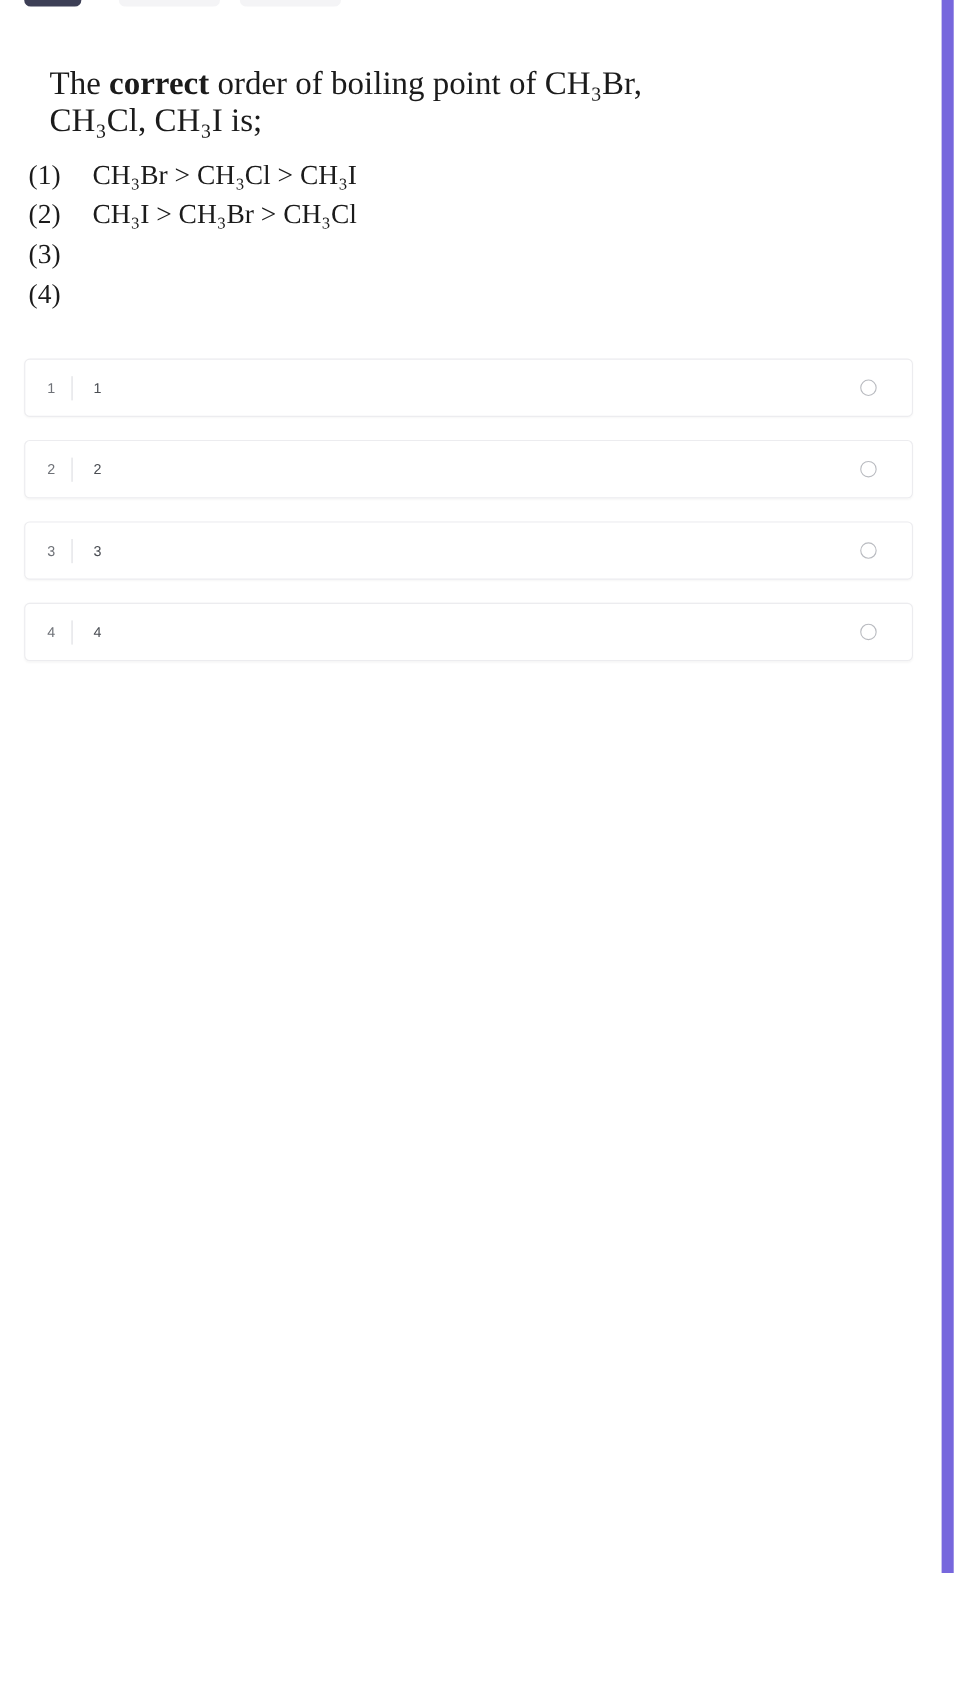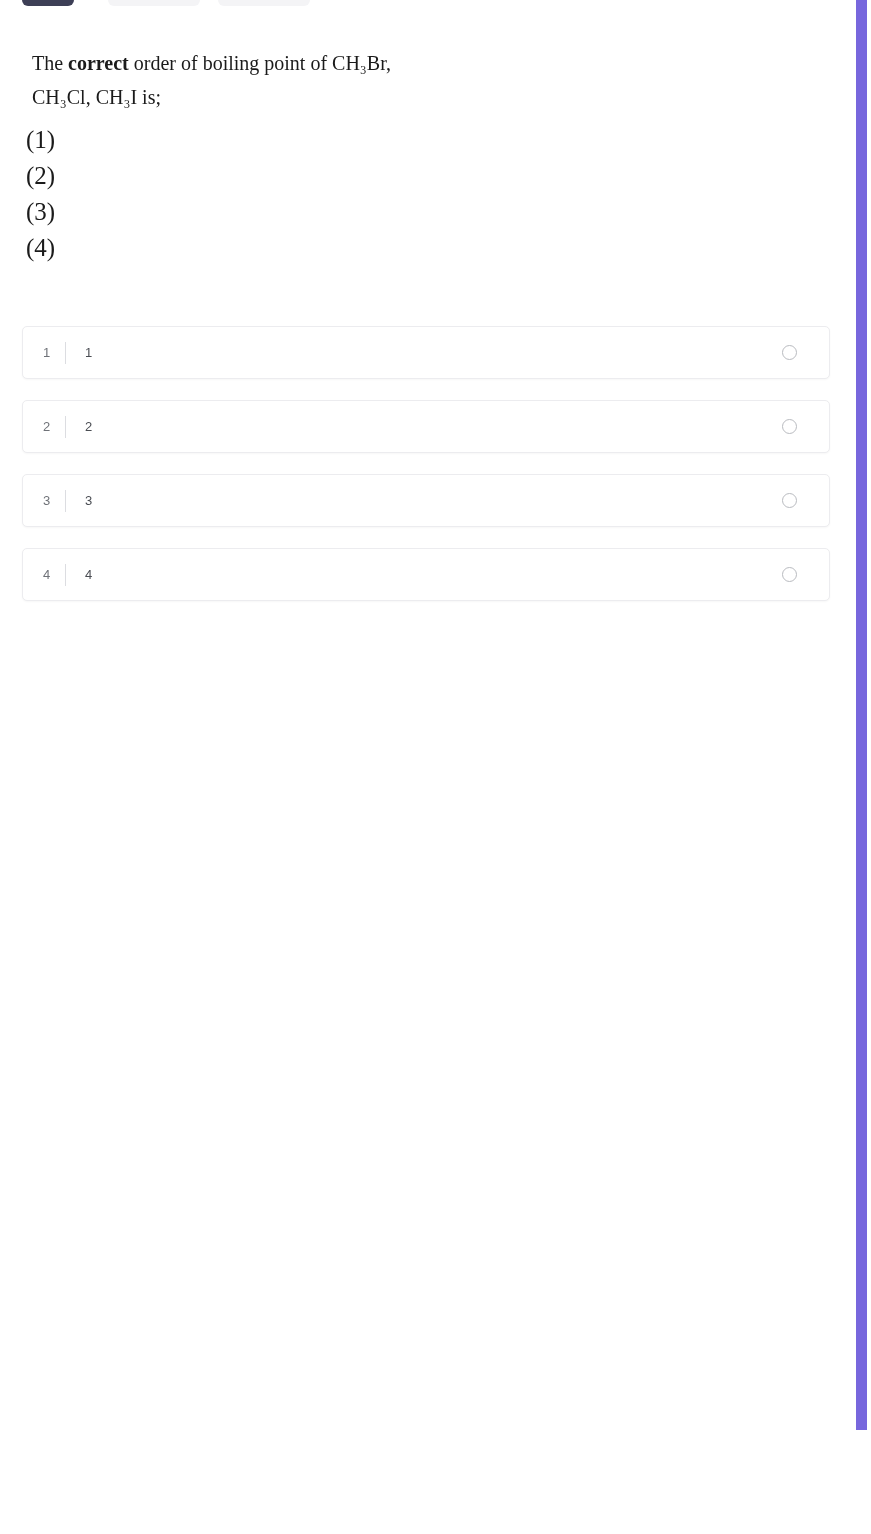--- a/index.html
+++ b/index.html
@@ -49,24 +49,24 @@
   
   .question-area {
     position: absolute;
     left: 0;
     top: 44px;
     width: 830px;
     font-family: "Liberation Serif", "DejaVu Serif", serif;
     color: #1b1b1b;
   }
   .q-stem {
-    margin: 2px;
+    margin: 15px;
     padding: 0 0 0 30px;
     width: 630px;
-    font-size: 20px;
+    font-size: 30px;
     line-height: 34px;
     text-align: justify;
     text-justify: inter-word;
   }
   .q-stem b {
     font-weight: 700;
   }
   .q-stem .tail {
     text-align: center;
   }
@@ -171,23 +171,25 @@
 <div class="question-area">
 
   <p class="q-stem">
     <span>The </span><b>correct</b><span> order of boiling point of CH₃Br,</span><br>
     <span class="tail">CH₃Cl, CH₃I is;</span>
   </p>
 
   <ul class="opt-list">
     <li class="opt-row">
       <span class="opt-num">(1)</span>
+      <span class="opt-text">CH₃Br &gt; CH₃Cl &gt; CH₃I</span>
     </li>
     <li class="opt-row">
       <span class="opt-num">(2)</span>
+      <span class="opt-text">CH₃I &gt; CH₃Br &gt; CH₃Cl</span>
     </li>
     <li class="opt-row">
       <span class="opt-num">(3)</span>
     </li>
     <li class="opt-row">
       <span class="opt-num">(4)</span>
     </li>
   </ul>
 </div>
 

